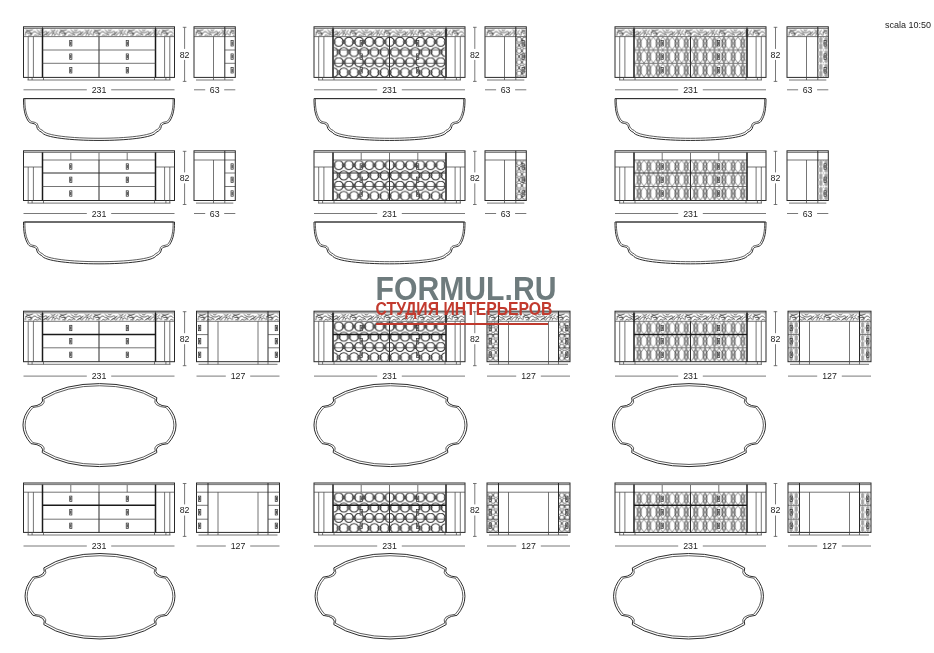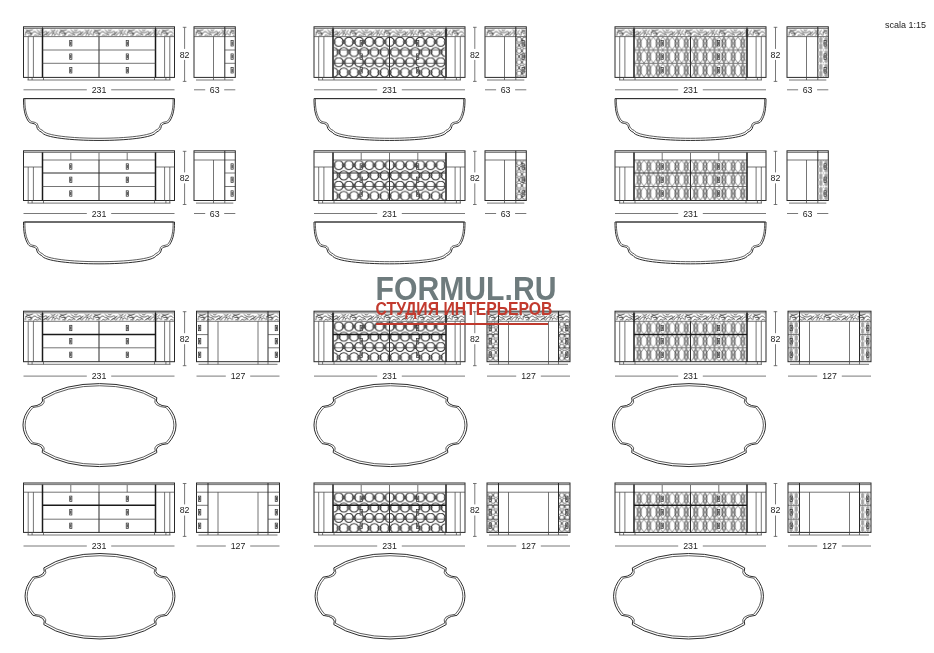--- a/index.html
+++ b/index.html
@@ -1323,20 +1323,20 @@
 </g>
 
 <g>
 <path d="M 688.5 553.5 A 75.0 42.8 0 0 1 744.7 567.9 Q 741.8 575.8 755.6 577.2 A 75.0 42.8 0 0 1 755.6 615.3 Q 741.8 616.7 744.7 624.6 A 75.0 42.8 0 0 1 688.5 639.0 A 75.0 42.8 0 0 1 632.3 624.6 Q 635.2 616.7 621.4 615.3 A 75.0 42.8 0 0 1 621.4 577.2 Q 635.2 575.8 632.3 567.9 A 75.0 42.8 0 0 1 688.5 553.5 Z" fill="none" stroke="#2d2d2d" stroke-width="1.0"></path>
 <g transform="translate(688.5 596.2) scale(0.972 0.948) translate(-688.5 -596.2)">
           <path d="M 688.5 553.5 A 75.0 42.8 0 0 1 744.7 567.9 Q 741.8 575.8 755.6 577.2 A 75.0 42.8 0 0 1 755.6 615.3 Q 741.8 616.7 744.7 624.6 A 75.0 42.8 0 0 1 688.5 639.0 A 75.0 42.8 0 0 1 632.3 624.6 Q 635.2 616.7 621.4 615.3 A 75.0 42.8 0 0 1 621.4 577.2 Q 635.2 575.8 632.3 567.9 A 75.0 42.8 0 0 1 688.5 553.5 Z" fill="none" stroke="#2d2d2d" stroke-width="0.8"></path>
         </g>
 </g>
 </svg>
 
-<div class="scala">scala 1:15</div>
+<div class="scala">scala 10:50</div>
 
 <div class="wm1">FORMUL.RU</div>
 
 <div class="wm2">СТУДИЯ ИНТЕРЬЕРОВ</div>
 
 <div class="wmline"></div>
 </div>
 
 </body></html>

